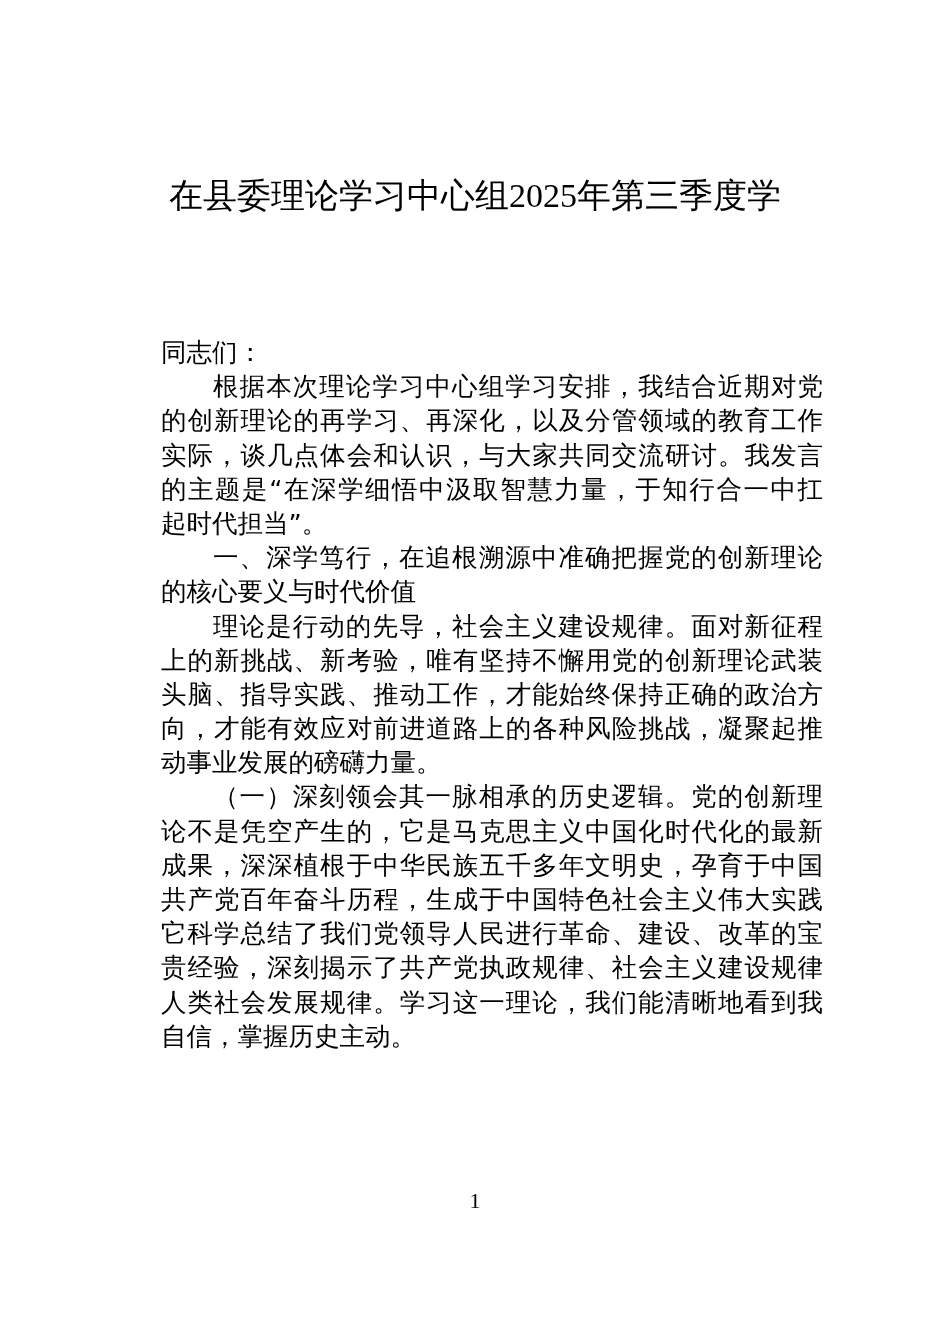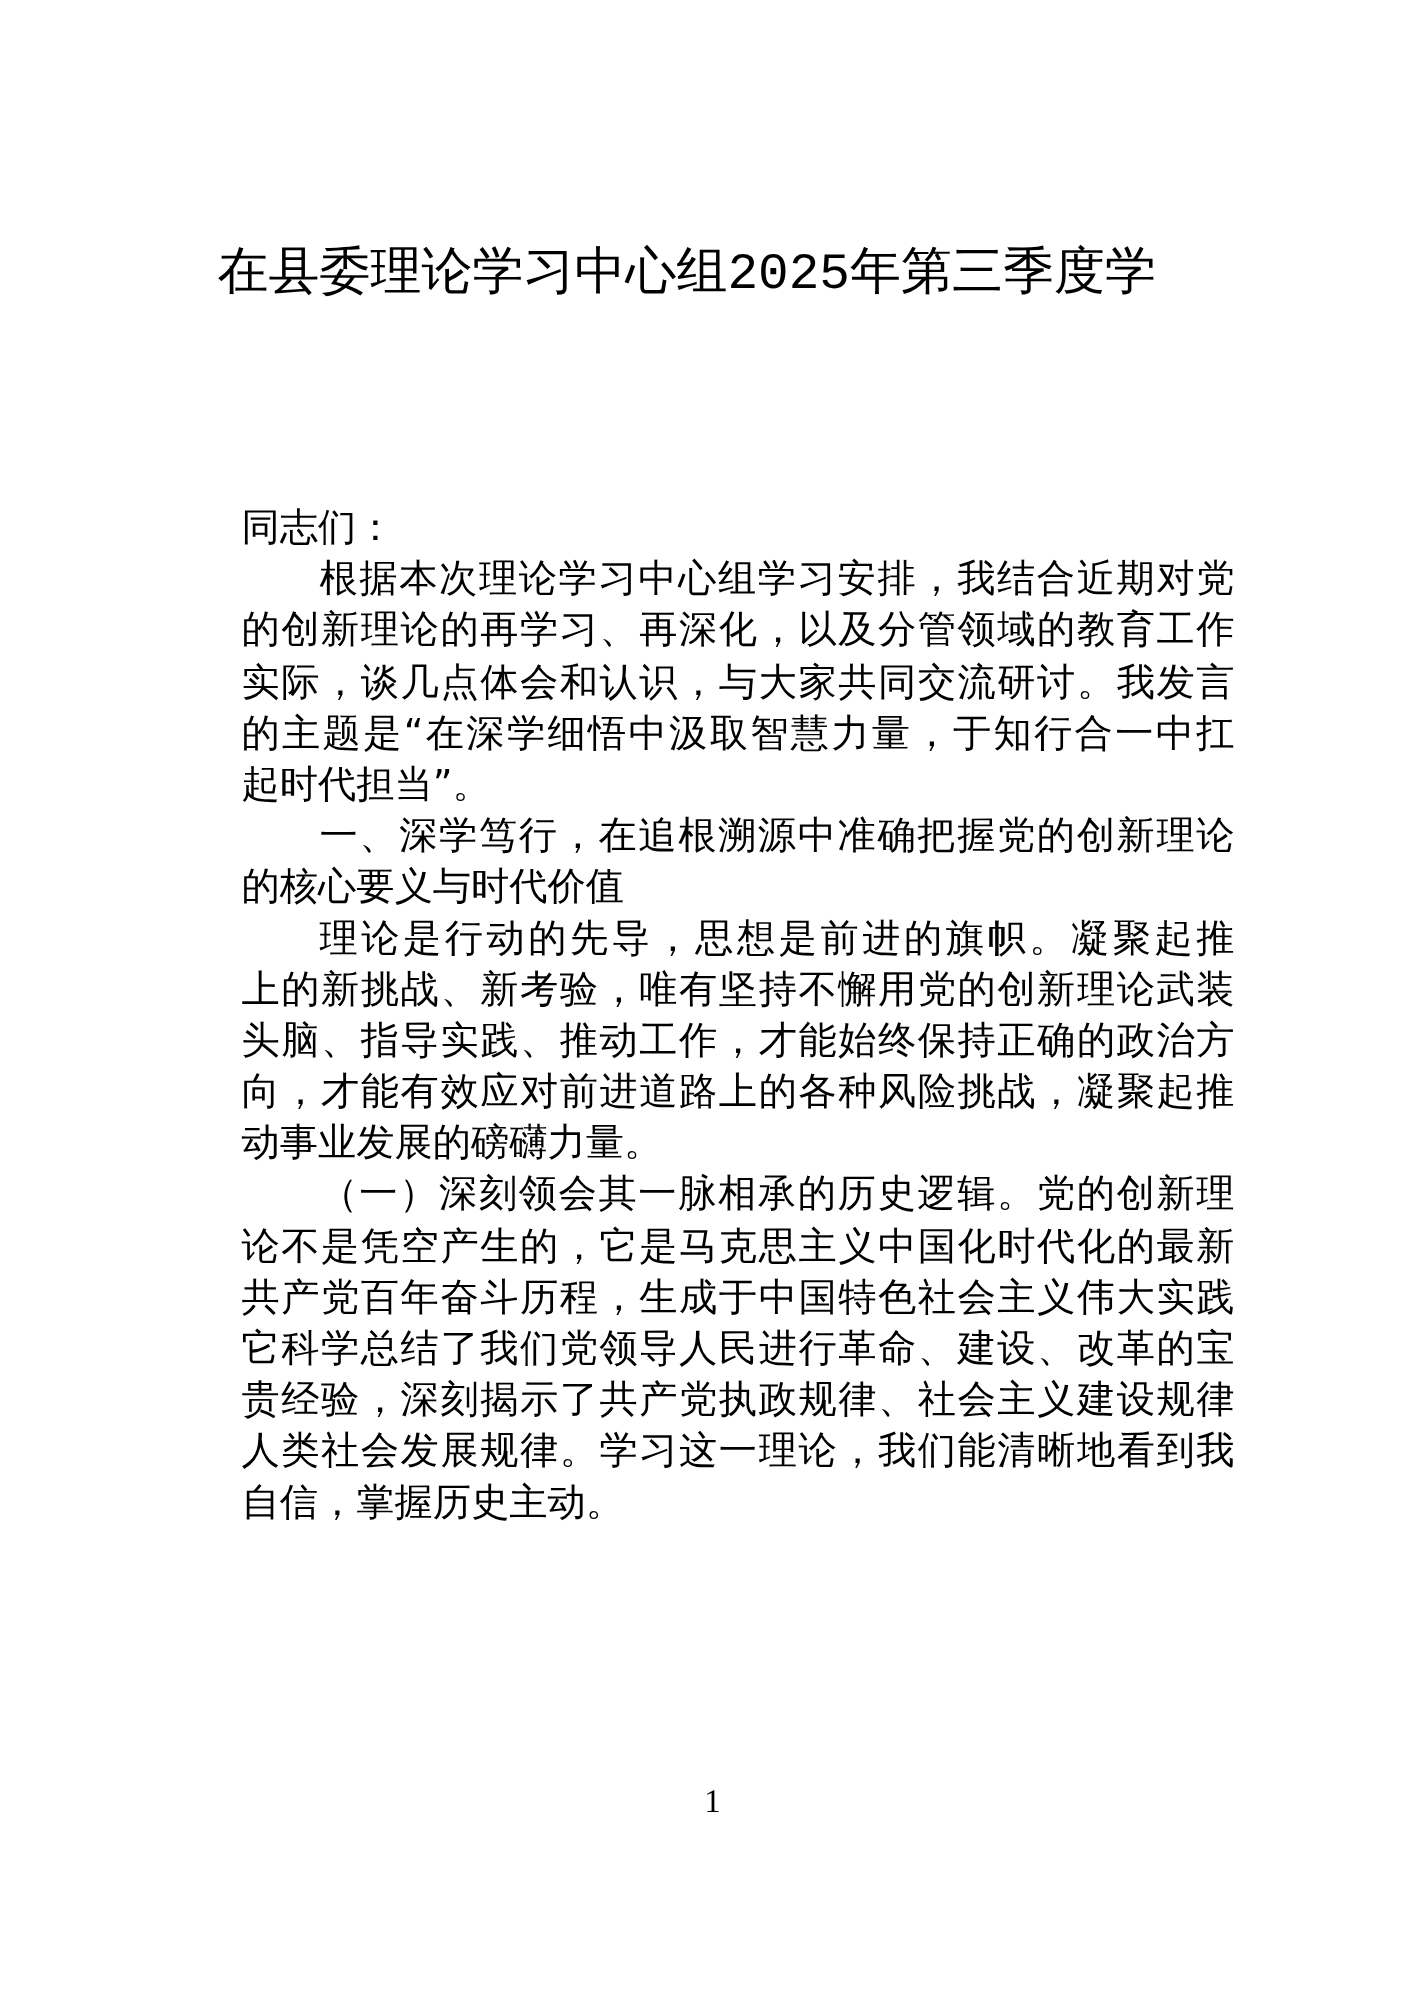--- a/index.html
+++ b/index.html
@@ -18,24 +18,25 @@
       position: absolute;
       left: 0; top: 0;
       width: 950px;
       height: 1344px;
       background: #ffffff;
     }
     .title {
       position: absolute;
       left: 145px;
       width: 660px;
-      font-family: Liberation Mono, monospace;
+      text-align: center;
+      font-family: Liberation Serif, serif;
       font-size: 34px;
       line-height: 76px;
-      top: 146px;
+      top: 158px;
       letter-spacing: 0px;
     }
     .title .line { display: block; white-space: nowrap; }
     .body {
       position: absolute;
       left: 161px;
       top: 335px;
       width: 662px;
       font-family: "DejaVu Sans", "Liberation Sans", sans-serif;
       font-size: 25.5px;
@@ -84,30 +85,31 @@
       <span class="line-row">的主题是“在深学细悟中汲取智慧力量，于知行合一中扛</span>
       <span class="line-row last">起时代担当”。</span>
     </div>
 
     <div>
       <span class="line-row indent">一、深学笃行，在追根溯源中准确把握党的创新理论</span>
       <span class="line-row last">的核心要义与时代价值</span>
     </div>
 
     <div>
-      <span class="line-row indent">理论是行动的先导，思想是前进的旗帜。凝聚起推</span>
+      <span class="line-row indent">理论是行动的先导，社会主义建设规律。面对新征程</span>
       <span class="line-row">上的新挑战、新考验，唯有坚持不懈用党的创新理论武装</span>
       <span class="line-row">头脑、指导实践、推动工作，才能始终保持正确的政治方</span>
       <span class="line-row">向，才能有效应对前进道路上的各种风险挑战，凝聚起推</span>
       <span class="line-row last">动事业发展的磅礴力量。</span>
     </div>
 
     <div>
       <span class="line-row indent">（一）深刻领会其一脉相承的历史逻辑。党的创新理</span>
       <span class="line-row">论不是凭空产生的，它是马克思主义中国化时代化的最新</span>
+      <span class="line-row">成果，深深植根于中华民族五千多年文明史，孕育于中国</span>
       <span class="line-row">共产党百年奋斗历程，生成于中国特色社会主义伟大实践</span>
       <span class="line-row">它科学总结了我们党领导人民进行革命、建设、改革的宝</span>
       <span class="line-row">贵经验，深刻揭示了共产党执政规律、社会主义建设规律</span>
       <span class="line-row">人类社会发展规律。学习这一理论，我们能清晰地看到我</span>
       <span class="line-row last">自信，掌握历史主动。</span>
     </div>
 
   </div>
 
   <div class="page-number">1</div>

